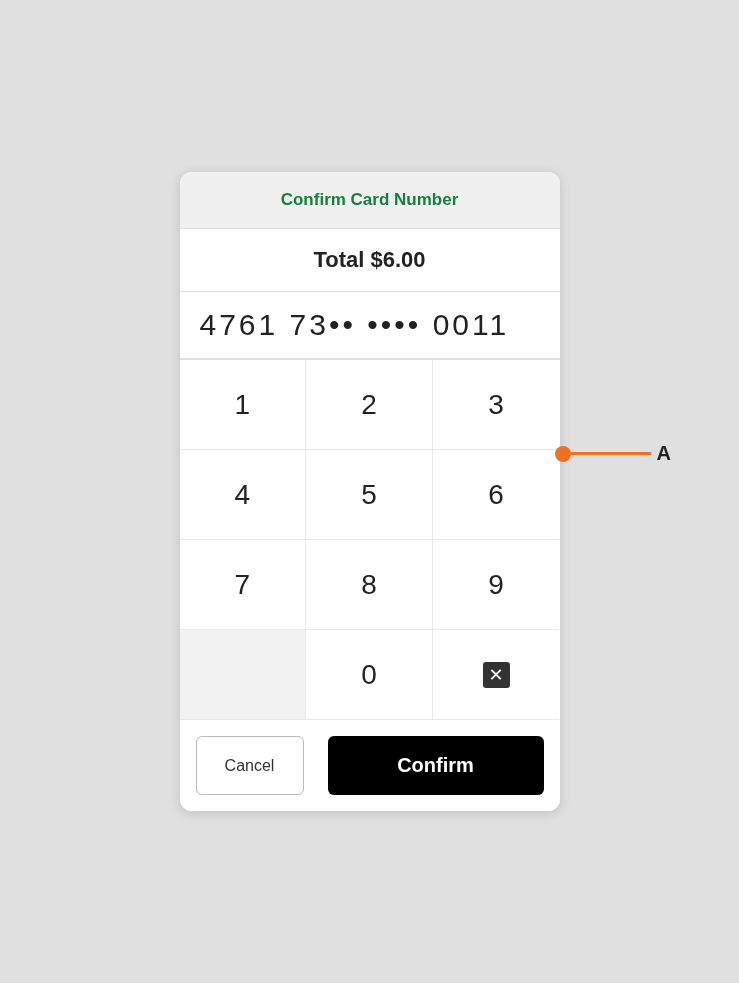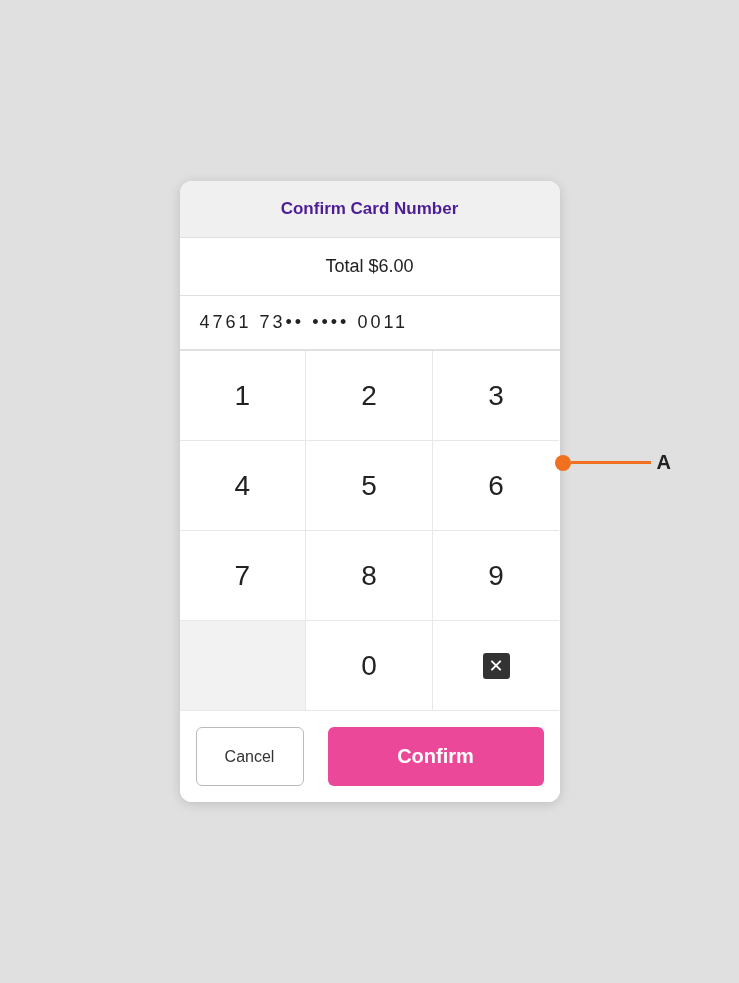--- a/index.html
+++ b/index.html
@@ -35,43 +35,43 @@
     .header {
       background: #f0f0f0;
       text-align: center;
       padding: 18px 20px;
       border-bottom: 1px solid #e0e0e0;
     }
 
     .header-title {
       font-size: 17px;
       font-weight: 600;
-      color: #4c1d95;
+      color: #15803d;
     }
 
     .total-section {
       text-align: center;
       padding: 18px 20px;
       border-bottom: 1px solid #e0e0e0;
     }
 
     .total-text {
-      font-size: 18px;
-      font-weight: 400;
+      font-size: 22px;
+      font-weight: 700;
       color: #222;
       text-align: center;
     }
 
     .card-number-section {
       padding: 16px 20px;
       border-bottom: 1px solid #e0e0e0;
     }
 
     .card-number-display {
-      font-size: 18px;
+      font-size: 30px;
       color: #222;
       letter-spacing: 3px;
       font-weight: 400;
     }
 
     .keypad {
       display: grid;
       grid-template-columns: repeat(3, 1fr);
       border-top: 1px solid #e0e0e0;
     }
@@ -127,21 +127,21 @@
       border: 1.5px solid #bbb;
       border-radius: 6px;
       font-size: 16px;
       font-weight: 500;
       color: #333;
       padding: 18px 0;
       cursor: pointer;
     }
 
     .btn-confirm {
-      background: #ec4899;
+      background: #000000;
       border: none;
       border-radius: 6px;
       font-size: 20px;
       font-weight: 600;
       color: #fff;
       padding: 18px 0;
       cursor: pointer;
     }
 
     

